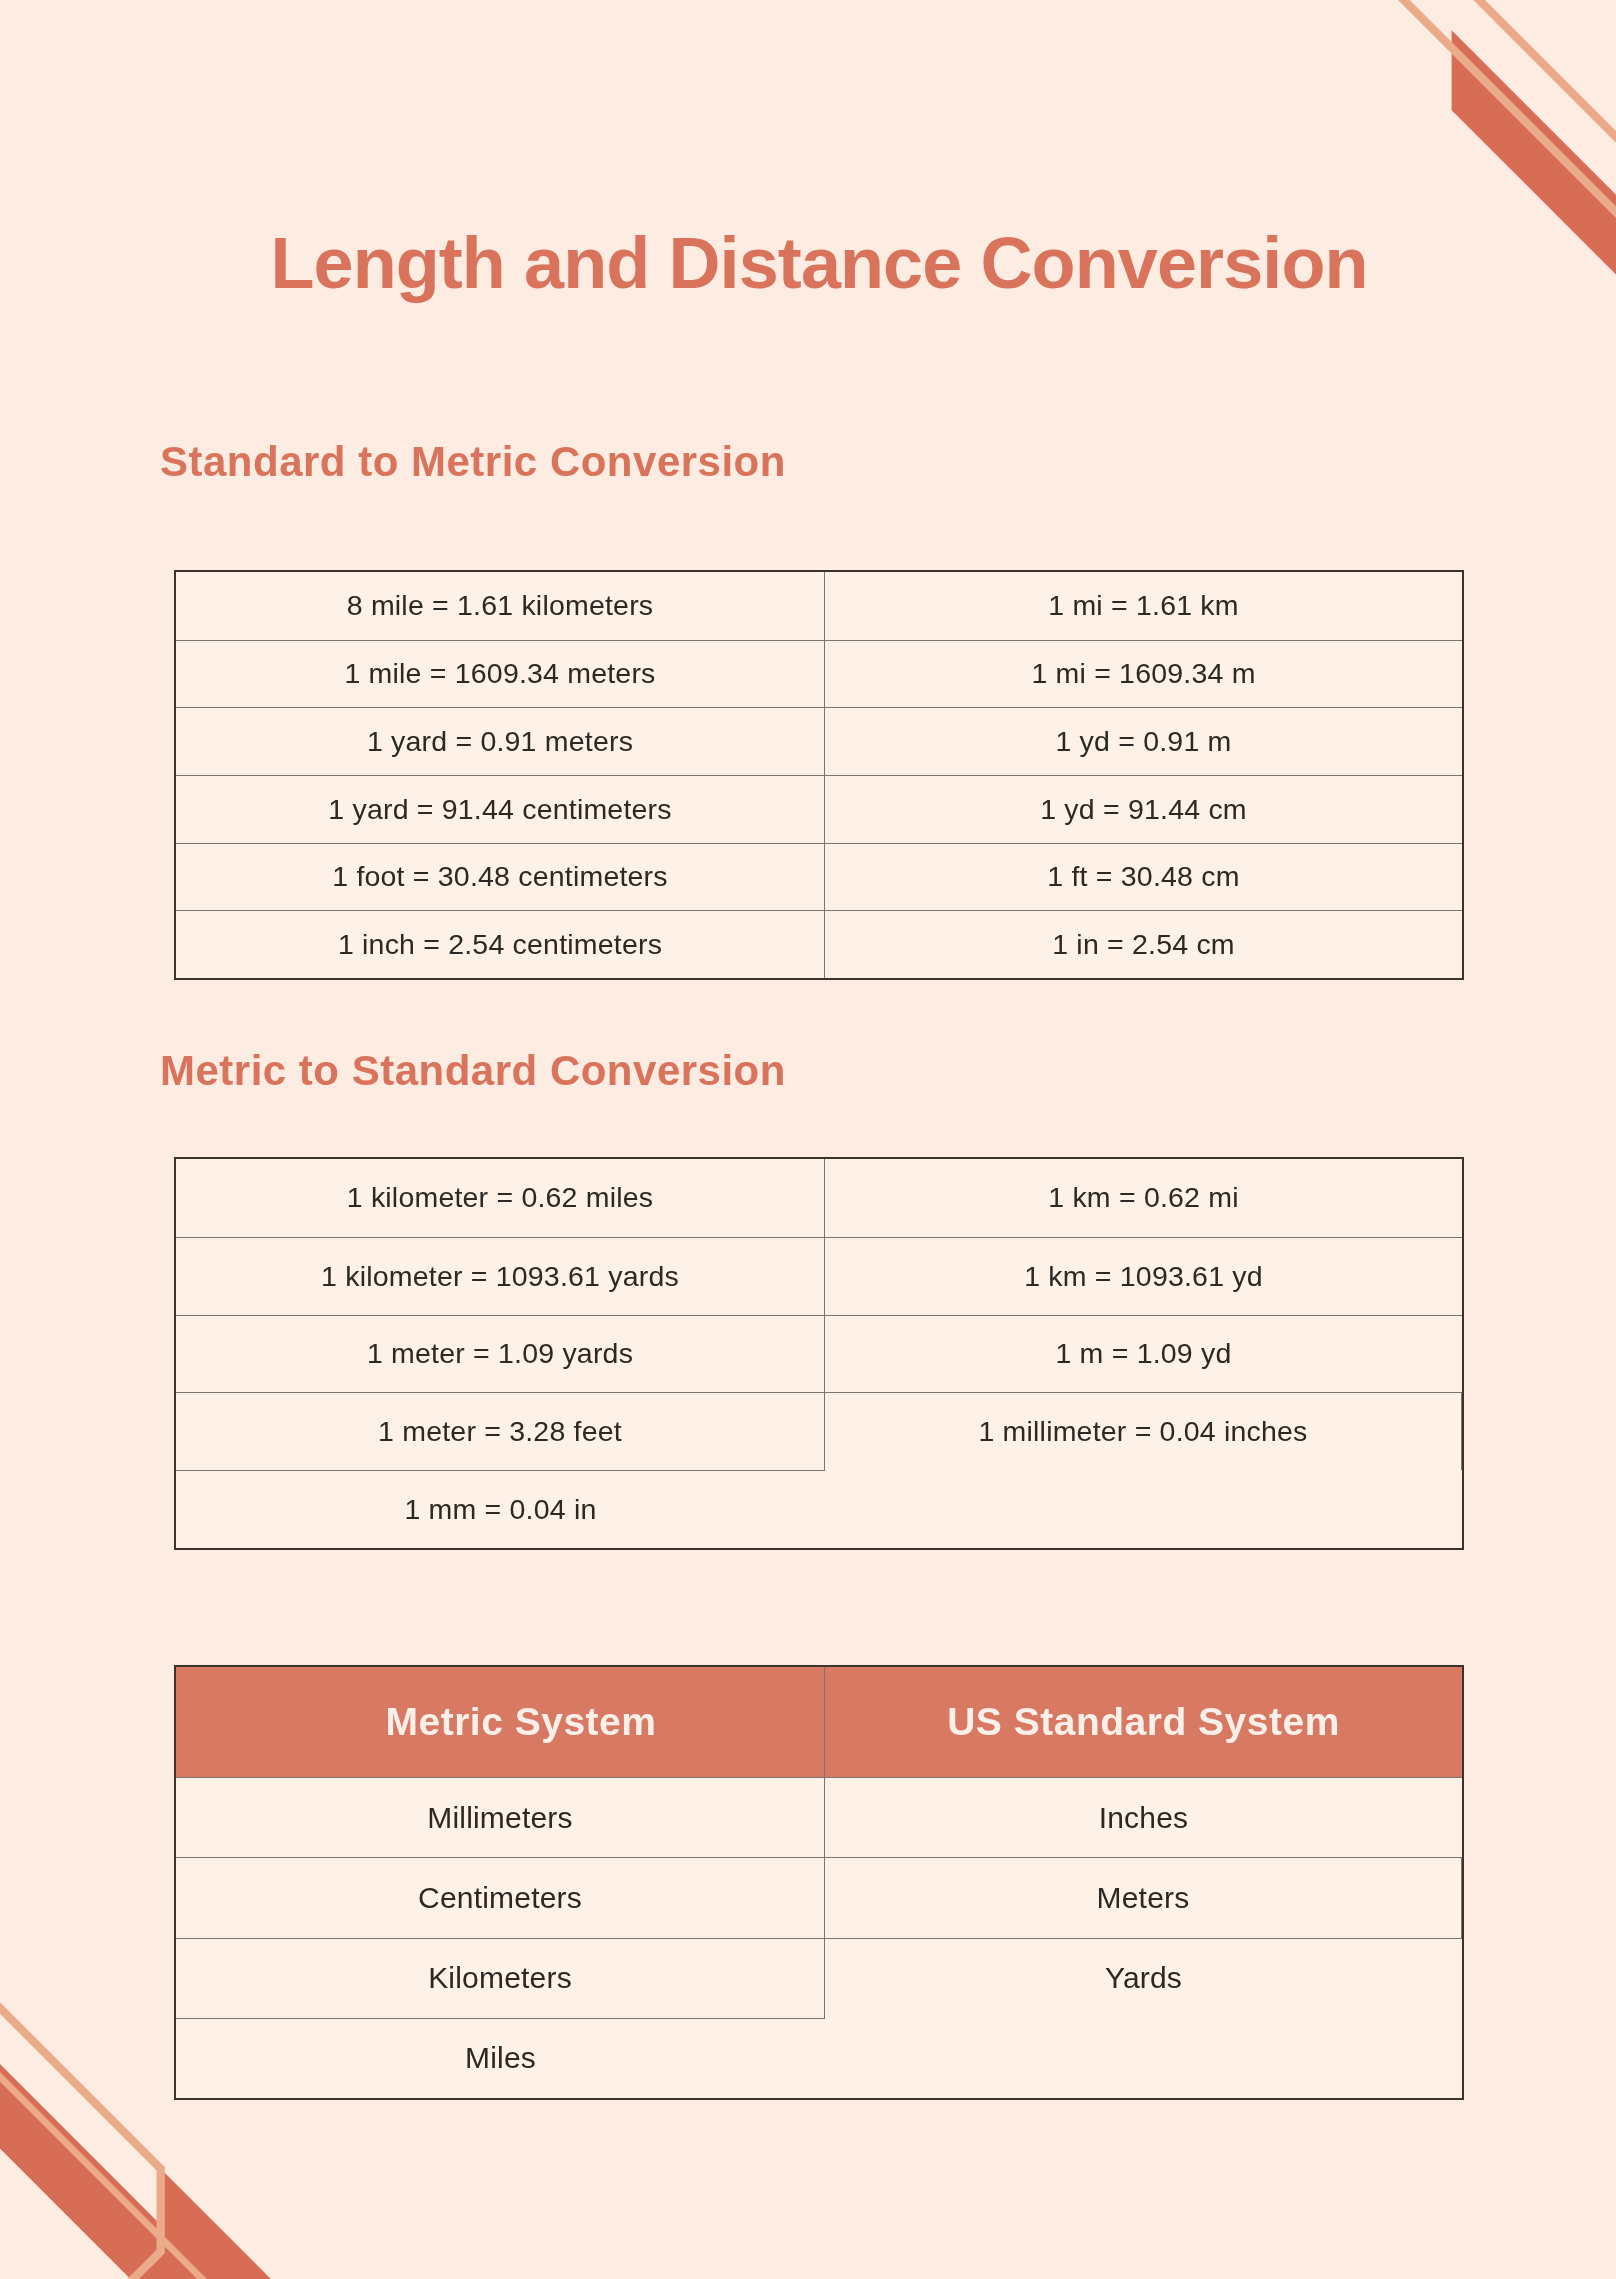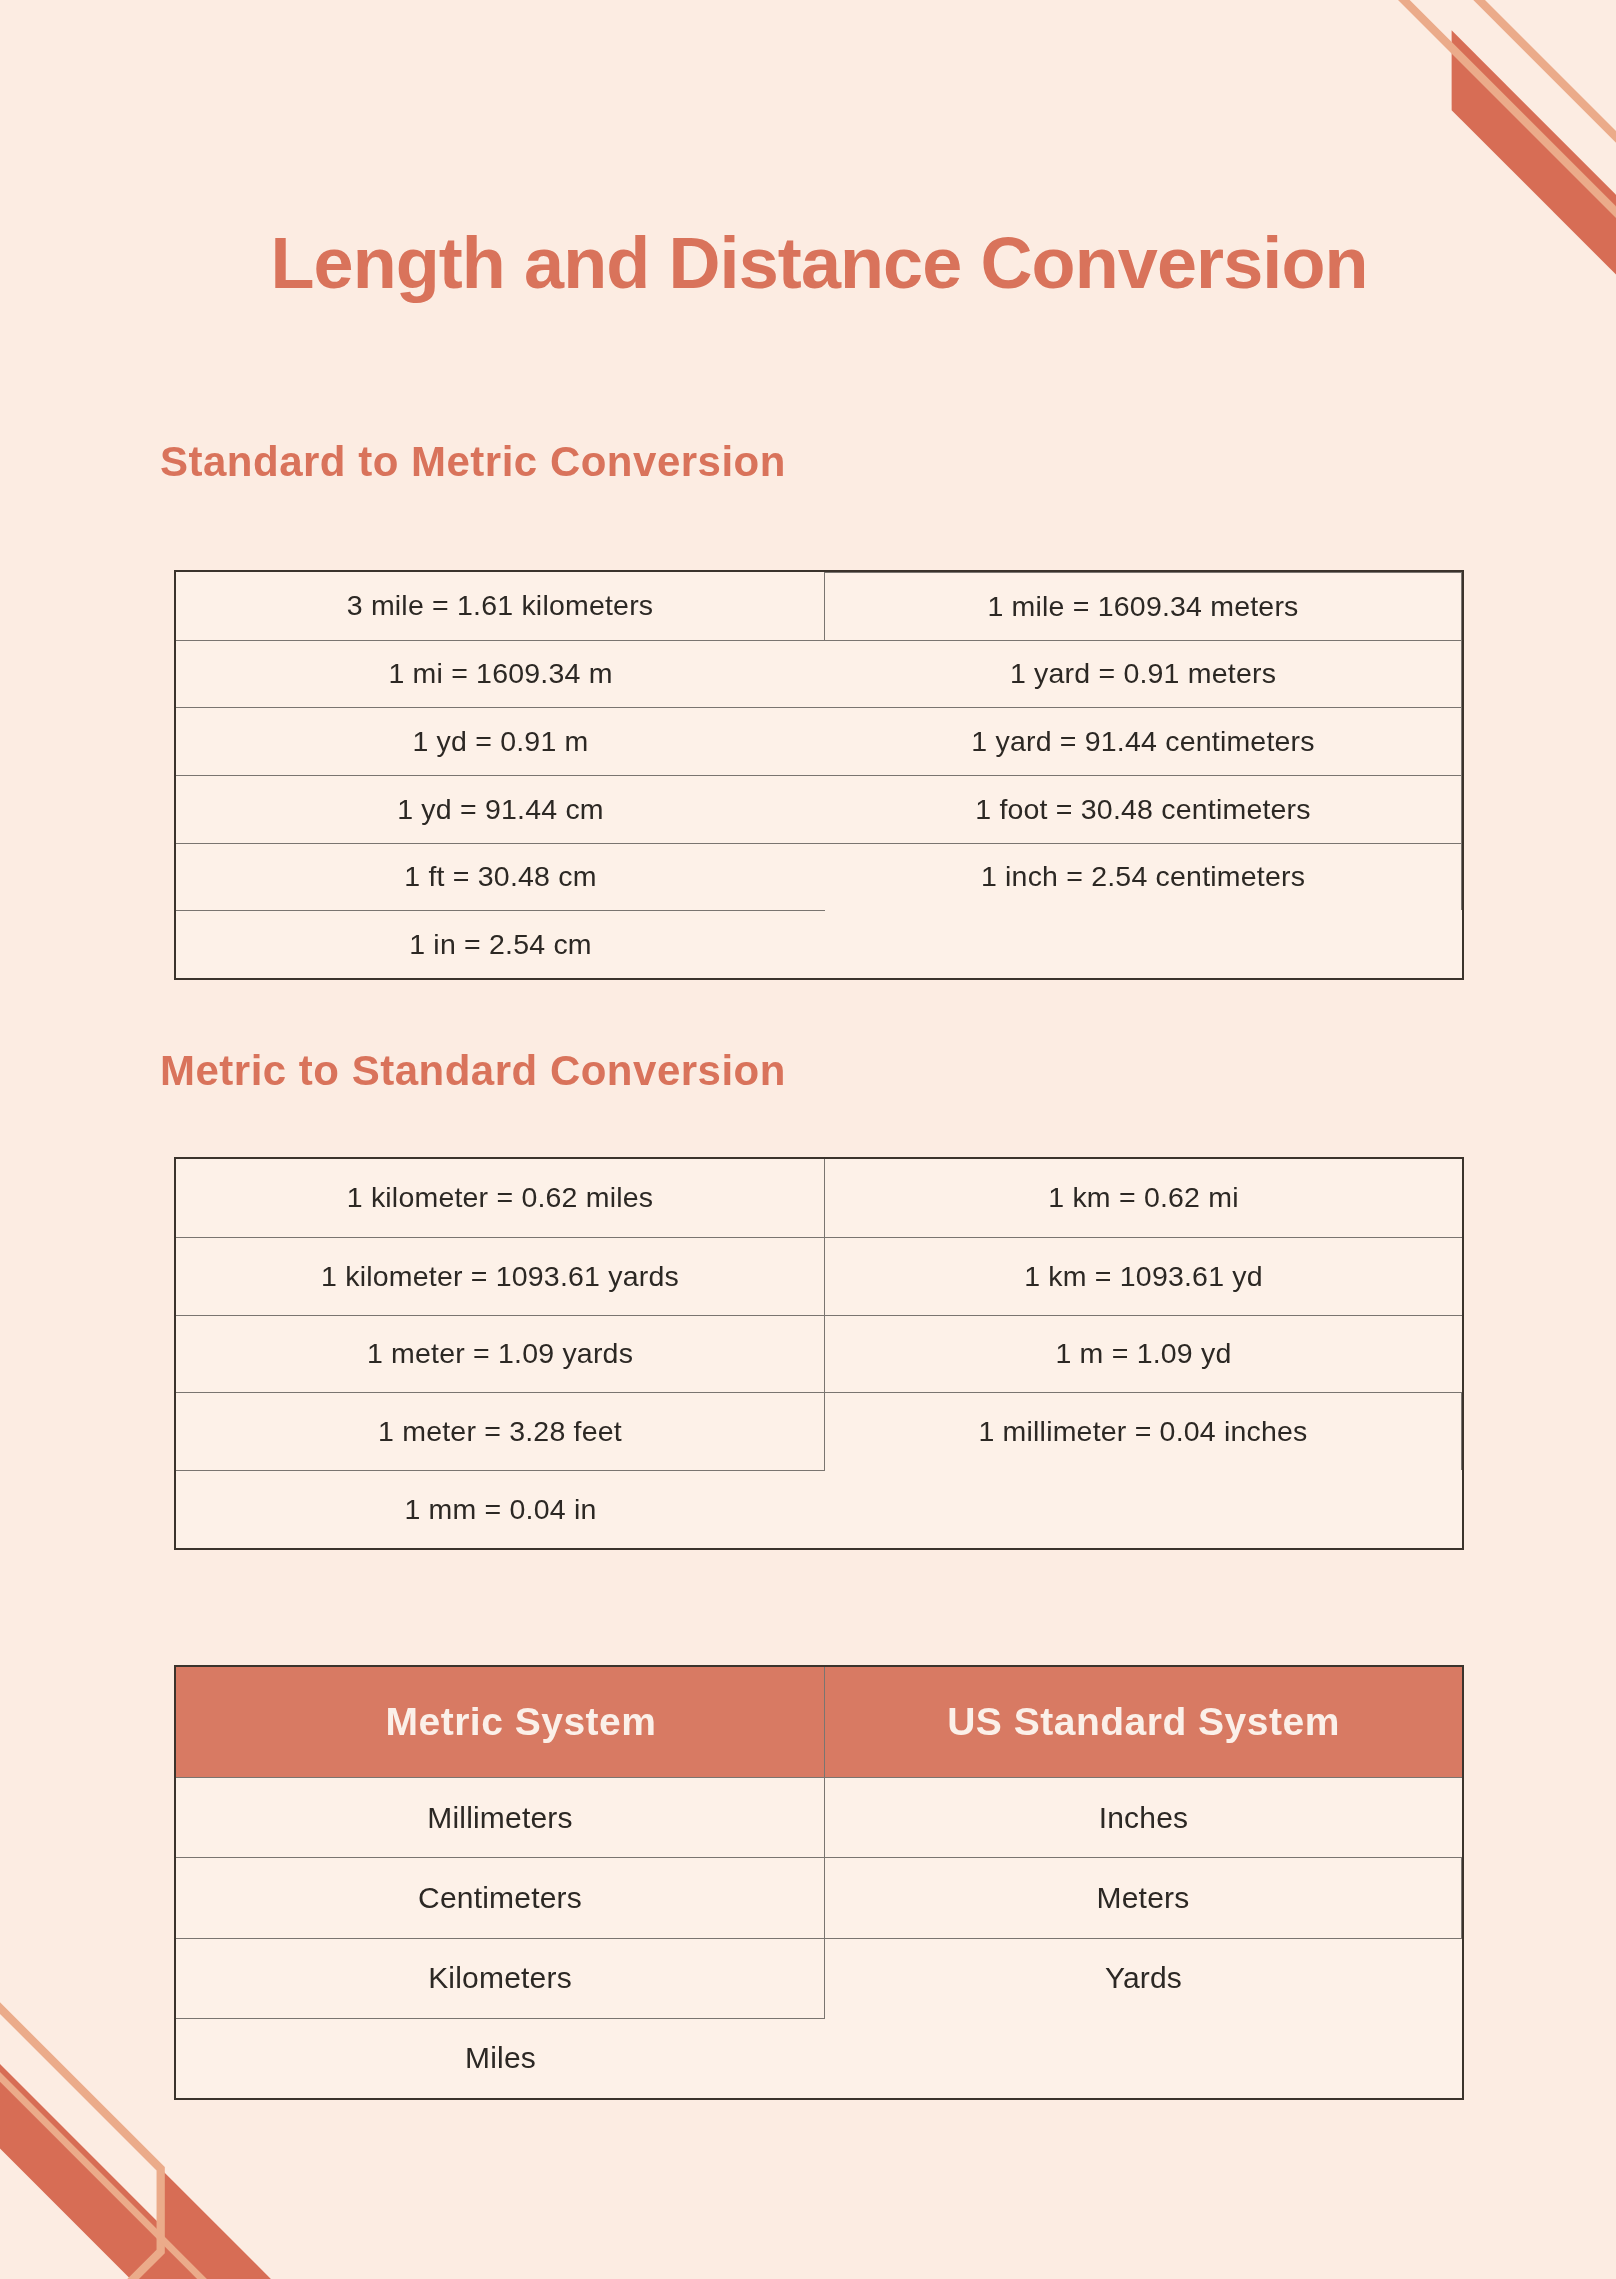--- a/index.html
+++ b/index.html
@@ -85,21 +85,22 @@
       <path class="coral-shape" d="M -300 1948 L 175 2423 L 175 2362 L 520 2707 L 520 2860 L -300 2040 Z"></path>
       <polyline class="salmon-line" points="-310,1877 175,2362 175,2452 136,2491"></polyline>
       <line class="salmon-thin" x1="-310" y1="1952" x2="330" y2="2592"></line>
     </g>
   </svg>
 
   <h1 class="title">Length and Distance Conversion</h1>
 
   <h2 class="subtitle s1">Standard to Metric Conversion</h2>
   <div class="ctable t1">
-      <div class="cell c0 r0">3 mile = 1.61 kilometers</div>
+      <div class="cell c0 r0">8 mile = 1.61 kilometers</div>
+      <div class="cell c1 r0">1 mi = 1.61 km</div>
       <div class="cell c0">1 mile = 1609.34 meters</div>
       <div class="cell c1">1 mi = 1609.34 m</div>
       <div class="cell c0">1 yard = 0.91 meters</div>
       <div class="cell c1">1 yd = 0.91 m</div>
       <div class="cell c0">1 yard = 91.44 centimeters</div>
       <div class="cell c1">1 yd = 91.44 cm</div>
       <div class="cell c0">1 foot = 30.48 centimeters</div>
       <div class="cell c1">1 ft = 30.48 cm</div>
       <div class="cell c0">1 inch = 2.54 centimeters</div>
       <div class="cell c1">1 in = 2.54 cm</div>

